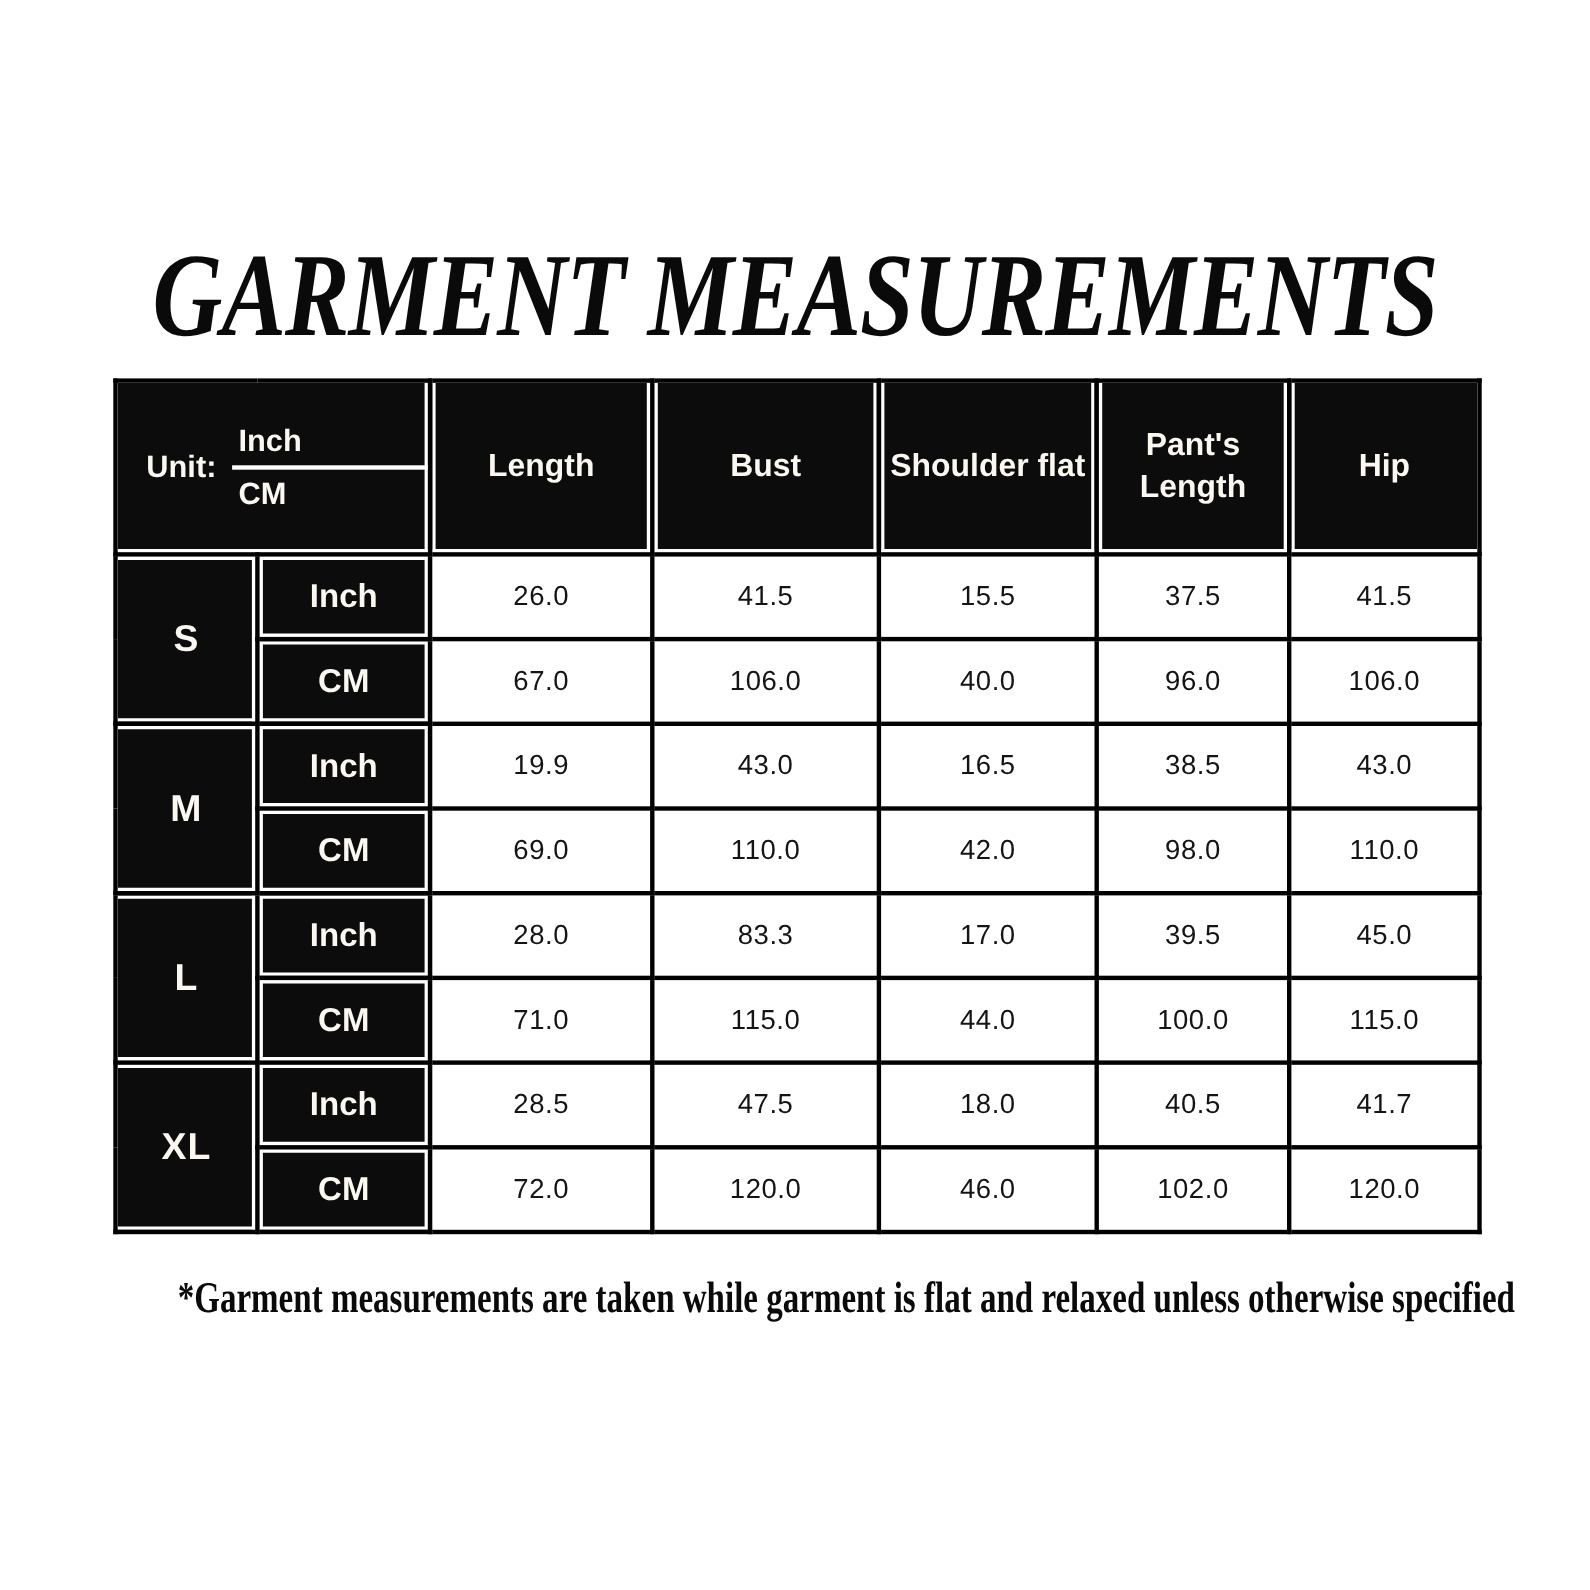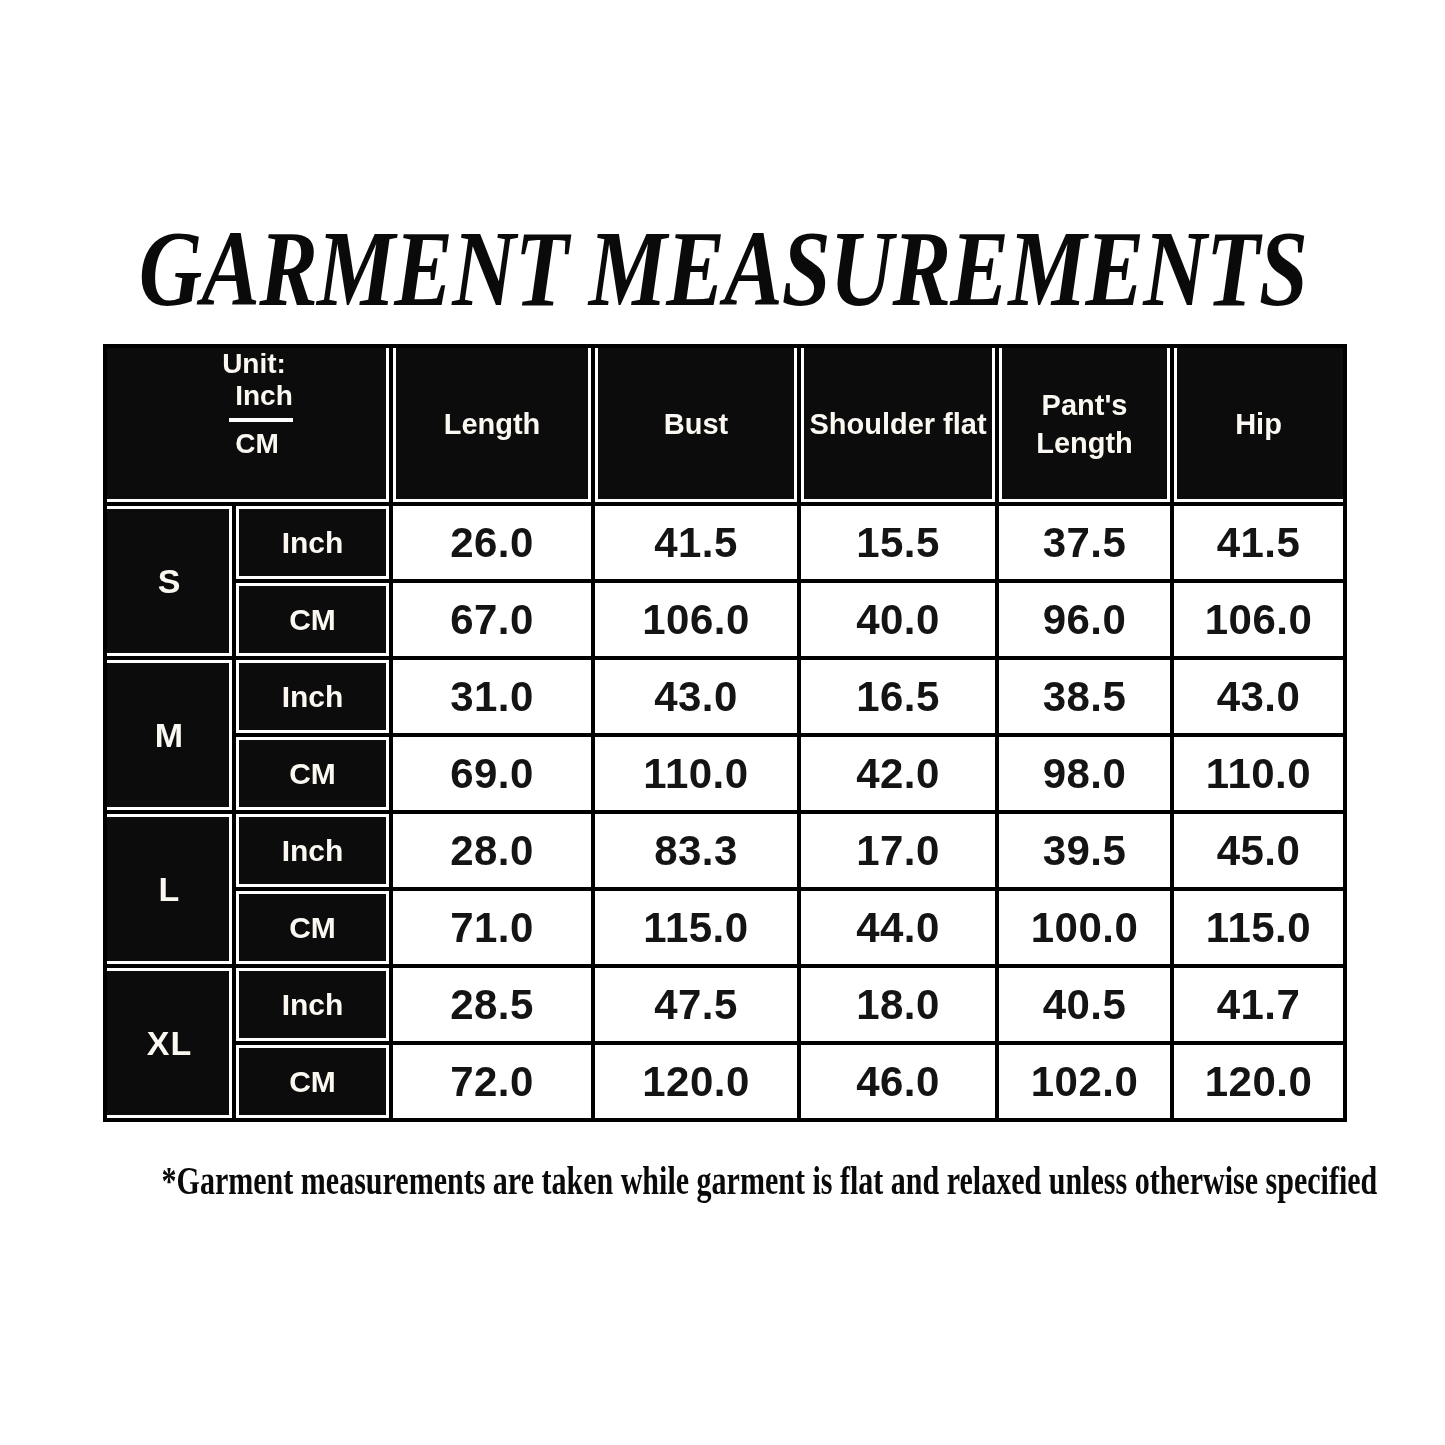--- a/index.html
+++ b/index.html
@@ -66,27 +66,27 @@
   td.unitrow{box-shadow:inset 0 0 0 3px var(--wline);}
 
   th.ch{
     font-size:29px;font-weight:700;line-height:1.3;
     padding:0 6px;
   }
   td.sizecell{font-size:34px;font-weight:700;letter-spacing:1px;}
   td.unitrow{font-size:30px;font-weight:700;}
   td.datacell{
     background:var(--paper);color:var(--ink);
-    font-size:42px;font-weight:700;letter-spacing:0.5px;
+    font-size:25px;font-weight:400;letter-spacing:0.5px;
   }
 
   
   .unitflex{
     display:flex;align-items:center;
-    height:154px;padding-left:26px;text-align:left;flex-direction:column;
+    height:154px;padding-left:26px;text-align:left;
   }
   .unitlabel{font-size:28px;font-weight:700;margin-right:14px;white-space:nowrap;}
   .frac{flex:1;display:flex;flex-direction:column;min-width:0;}
   .fractop{
     font-size:28px;font-weight:700;padding:0 0 6px 6px;
     border-bottom:4px solid var(--wline);
   }
   .fracbot{font-size:28px;font-weight:700;padding:6px 0 0 6px;}
 
   
@@ -165,21 +165,21 @@
       <td class="datacell">67.0</td>
       <td class="datacell">106.0</td>
       <td class="datacell">40.0</td>
       <td class="datacell">96.0</td>
       <td class="datacell">106.0</td>
     </tr>
 
     <tr class="drow">
       <td class="black sizecell" rowspan="2">M</td>
       <td class="black unitrow">Inch</td>
-      <td class="datacell">31.0</td>
+      <td class="datacell">19.9</td>
       <td class="datacell">43.0</td>
       <td class="datacell">16.5</td>
       <td class="datacell">38.5</td>
       <td class="datacell">43.0</td>
     </tr>
     <tr class="drow">
       <td class="black unitrow">CM</td>
       <td class="datacell">69.0</td>
       <td class="datacell">110.0</td>
       <td class="datacell">42.0</td>

